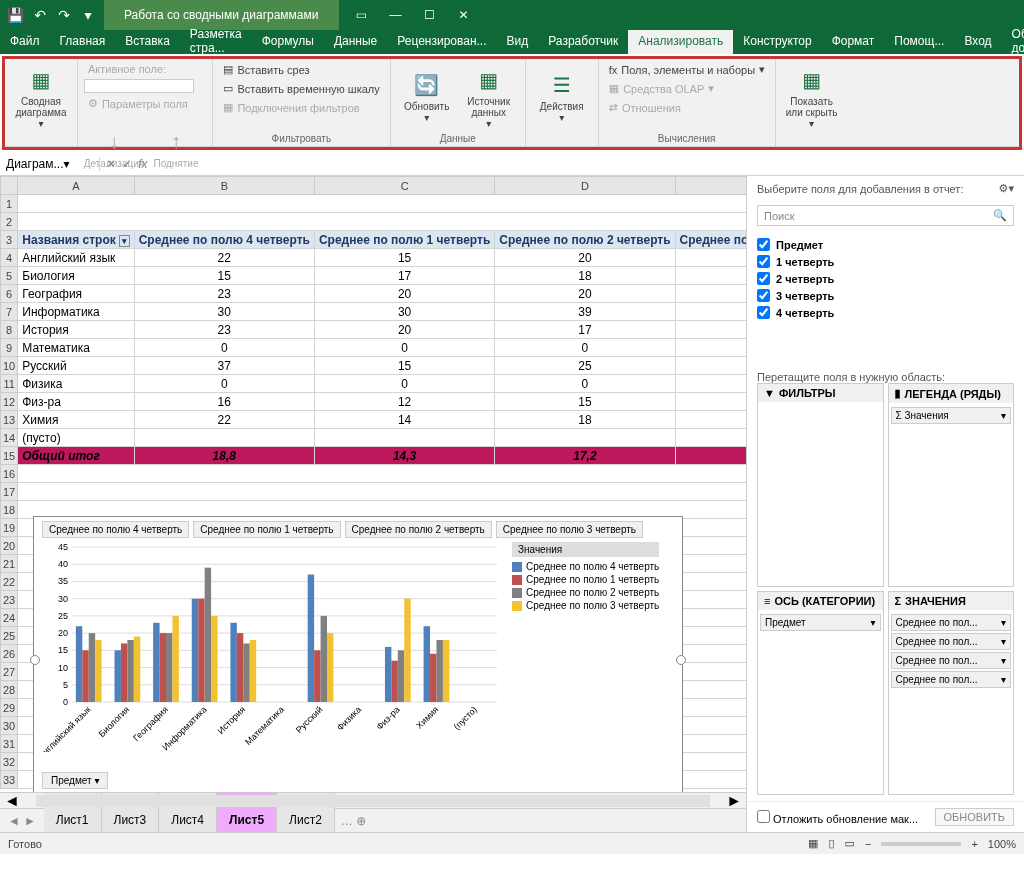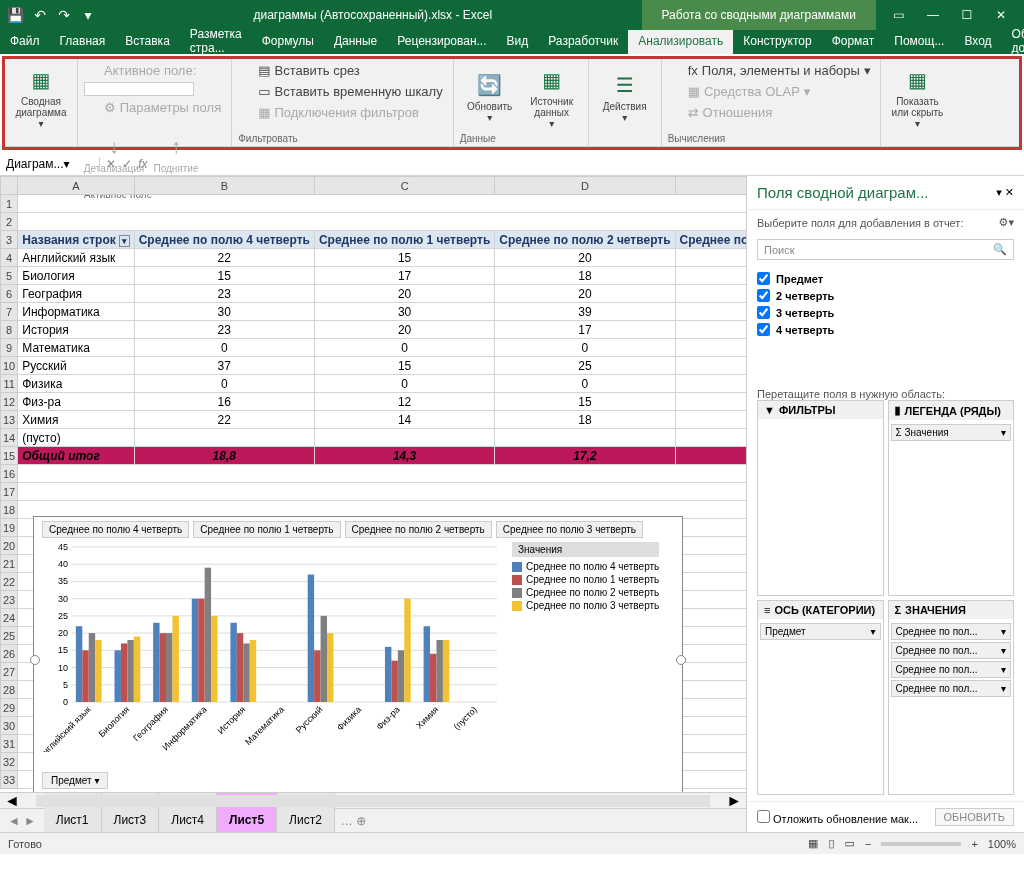--- a/index.html
+++ b/index.html
@@ -12,24 +12,24 @@
 .titlebar .win-controls { display: flex; gap: 4px; padding: 0 8px; }
 .titlebar .win-btn { width: 30px; height: 30px; display: flex; align-items: center; justify-content: center; font-size: 12px; }
 .menubar { background: #0e6837; height: 24px; display: flex; color: #fff; font-size: 12px; }
 .menubar .tab { padding: 0 10px; display: flex; align-items: center; cursor: pointer; border-bottom: 2px solid transparent; }
 .menubar .tab.active { background: #f1f1f1; color: #217346; }
 .menubar .spacer { flex: 1; }
 .ribbon-wrap { border: 3px solid #c73434; margin: 2px; }
 .ribbon { background: #f1f1f1; height: 88px; display: flex; border-bottom: 1px solid #d4d4d4; }
 .ribbon-group { border-right: 1px solid #d4d4d4; display: flex; flex-direction: column; padding: 2px 6px; }
 .ribbon-group .controls { flex: 1; display: flex; align-items: flex-start; gap: 2px; }
-.ribbon-group .label { font-size: 10px; color: #666; text-align: left; padding-top: 2px; }
+.ribbon-group .label { font-size: 10px; color: #666; text-align: center; padding-top: 2px; }
 .ribbon-bigbtn { display: flex; flex-direction: column; align-items: center; justify-content: center; width: 60px; height: 70px; font-size: 10px; color: #444; text-align: center; cursor: pointer; }
 .ribbon-bigbtn .icon { width: 32px; height: 32px; display: flex; align-items: center; justify-content: center; font-size: 20px; color: #217346; }
-.ribbon-text-item { font-size: 13px; color: #444; padding: 2px 4px; display: flex; align-items: center; gap: 4px; cursor: pointer; margin-left: 16px; }
+.ribbon-text-item { font-size: 11px; color: #444; padding: 2px 4px; display: flex; align-items: center; gap: 4px; cursor: pointer; }
 .ribbon-text-item.disabled { color: #aaa; }
 .name-box-row { height: 24px; display: flex; align-items: center; border-bottom: 1px solid #d4d4d4; font-size: 12px; }
 .name-box { width: 100px; border-right: 1px solid #d4d4d4; padding: 0 6px; display: flex; align-items: center; text-align: center; }
 .formula-bar { flex: 1; padding: 0 6px; display: flex; align-items: center; gap: 6px; color: #888; }
 .workspace { display: flex; height: 656px; }
 .sheet-area { flex: 1; display: flex; flex-direction: column; overflow: hidden; }
 .grid { flex: 1; overflow: auto; position: relative; font-size: 12px; }
 .grid table { border-collapse: collapse; }
 .grid th { background: #e6e6e6; border: 1px solid #ccc; font-weight: normal; color: #444; padding: 1px 2px; font-size: 11px; }
 .grid .row-h { width: 24px; text-align: center; }
@@ -79,21 +79,20 @@
 </head>
 <body>
 
 <div class="titlebar">
   <div class="qat">
     <span class="qat-icon">💾</span>
     <span class="qat-icon">↶</span>
     <span class="qat-icon">↷</span>
     <span class="qat-icon">▾</span>
   </div>
-  <div class="title">диаграммы (Автосохраненный).xlsx - Excel</div>
   <div class="context-tab">Работа со сводными диаграммами</div>
   <div class="win-controls">
     <span class="win-btn">▭</span>
     <span class="win-btn">—</span>
     <span class="win-btn">☐</span>
     <span class="win-btn">✕</span>
   </div>
 </div>
 
 <div class="menubar" id="menubar">
@@ -547,36 +546,36 @@
           <div class="sheet-tab">Лист3</div>
           <div class="sheet-tab">Лист4</div>
           <div class="sheet-tab active">Лист5</div>
           <div class="sheet-tab">Лист2</div>
         </div>
       <span style="padding:0 6px;color:#888">… ⊕</span>
     </div>
   </div>
 
   <div class="task-pane">
-    <div class="tp-header">
-      <span class="tp-title">Поля сводной диаграм...</span>
-      <span><span>▾</span> <span>✕</span></span>
-    </div>
     <div class="tp-sub">
         <span>Выберите поля для добавления в отчет:</span>
         <span>⚙▾</span>
       </div>
     <div class="tp-search">
         <span style="color:#888">Поиск</span>
         <span>🔍</span>
       </div>
     <div class="tp-fields" id="tp-fields">
         <label class="tp-field">
           <input type="checkbox" checked="" style=""> 
           <b>Предмет</b>
+        </label>
+        <label class="tp-field">
+          <input type="checkbox" checked="" style=""> 
+          <b>1 четверть</b>
         </label>
         <label class="tp-field">
           <input type="checkbox" checked="" style=""> 
           <b>2 четверть</b>
         </label>
         <label class="tp-field">
           <input type="checkbox" checked="" style=""> 
           <b>3 четверть</b>
         </label>
         <label class="tp-field">

